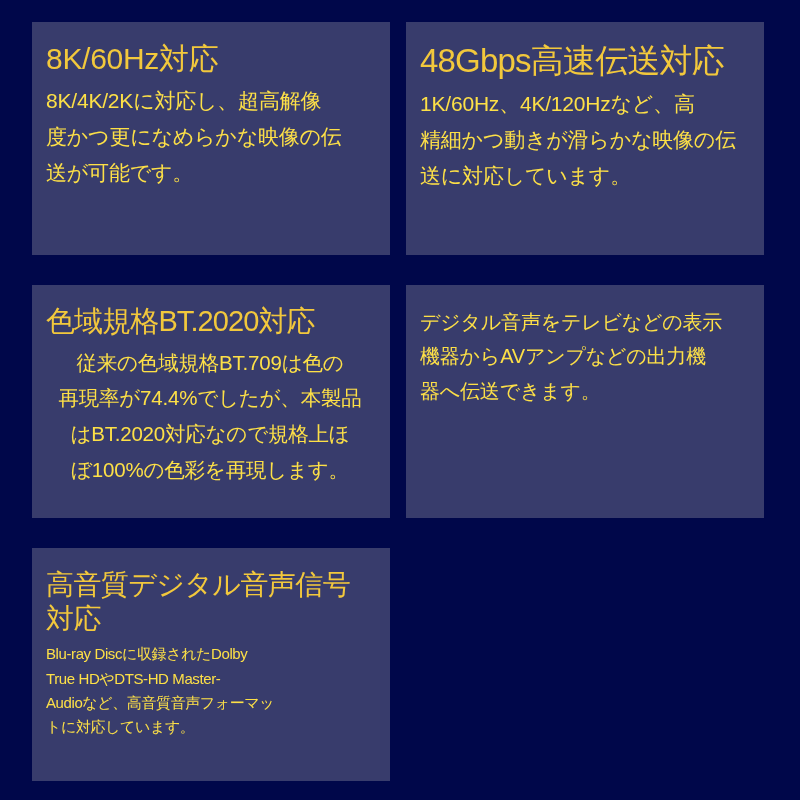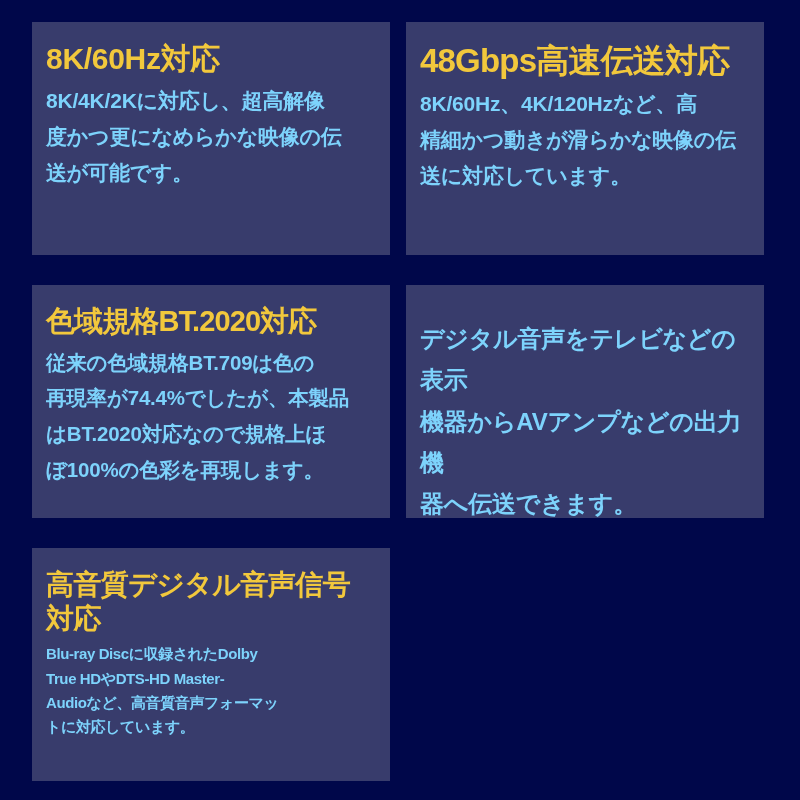--- a/index.html
+++ b/index.html
@@ -29,64 +29,64 @@
 
   .feature-card {
     background: #383c6c;
     padding: 20px 16px 14px 14px;
     overflow: hidden;
   }
 
   .card-title {
     color: #f2c83c;
     font-size: 29px;
-    font-weight: bold;
+    font-weight: normal;
     line-height: 1.16;
     letter-spacing: -0.3px;
     margin-bottom: 6px;
     white-space: pre-line;
   }
 
   .card-body {
-    color: #7dd3fc;
+    color: #fde047;
     font-size: 21px;
-    font-weight: bold;
+    font-weight: normal;
     line-height: 1.72;
     letter-spacing: -0.2px;
     white-space: pre-line;
   }
 
   
   .card-1 .card-title { font-size: 30px; }
   .card-2 .card-title { font-size: 30px; }
   .card-3 .card-title { font-size: 33px; letter-spacing: -0.8px; }
   .card-4 .card-title { font-size: 29px; letter-spacing: -0.9px; }
   .card-5 .card-title { font-size: 28px; letter-spacing: -0.6px; line-height: 1.22; }
   .card-6 .card-title { font-size: 28px; letter-spacing: -0.6px; line-height: 1.22; }
 
-  .card-4 .card-body { font-size: 20.5px; line-height: 1.74; }
-  .card-5 .card-body { font-size: 24px; line-height: 1.72; margin-top: 13px; }
+  .card-4 .card-body { font-size: 20.5px; line-height: 1.74; text-align: center; }
+  .card-5 .card-body { font-size: 20px; line-height: 1.72; }
   .card-6 .card-body { font-size: 15px; line-height: 1.62; letter-spacing: -0.4px; }
 </style>
 </head>
 <body>
 
 <div class="feature-grid">
 
   <div class="feature-card card-1">
     <div class="card-title">8K/60Hz対応</div>
     <div class="card-body">8K/4K/2Kに対応し、超高解像
 度かつ更になめらかな映像の伝
 送が可能です。</div>
   </div>
 
 
   <div class="feature-card card-3">
     <div class="card-title">48Gbps高速伝送対応</div>
-    <div class="card-body">8K/60Hz、4K/120Hzなど、高
+    <div class="card-body">1K/60Hz、4K/120Hzなど、高
 精細かつ動きが滑らかな映像の伝
 送に対応しています。</div>
   </div>
 
   <div class="feature-card card-4">
     <div class="card-title">色域規格BT.2020対応</div>
     <div class="card-body">従来の色域規格BT.709は色の
 再現率が74.4%でしたが、本製品
 はBT.2020対応なので規格上ほ
 ぼ100%の色彩を再現します。</div>

